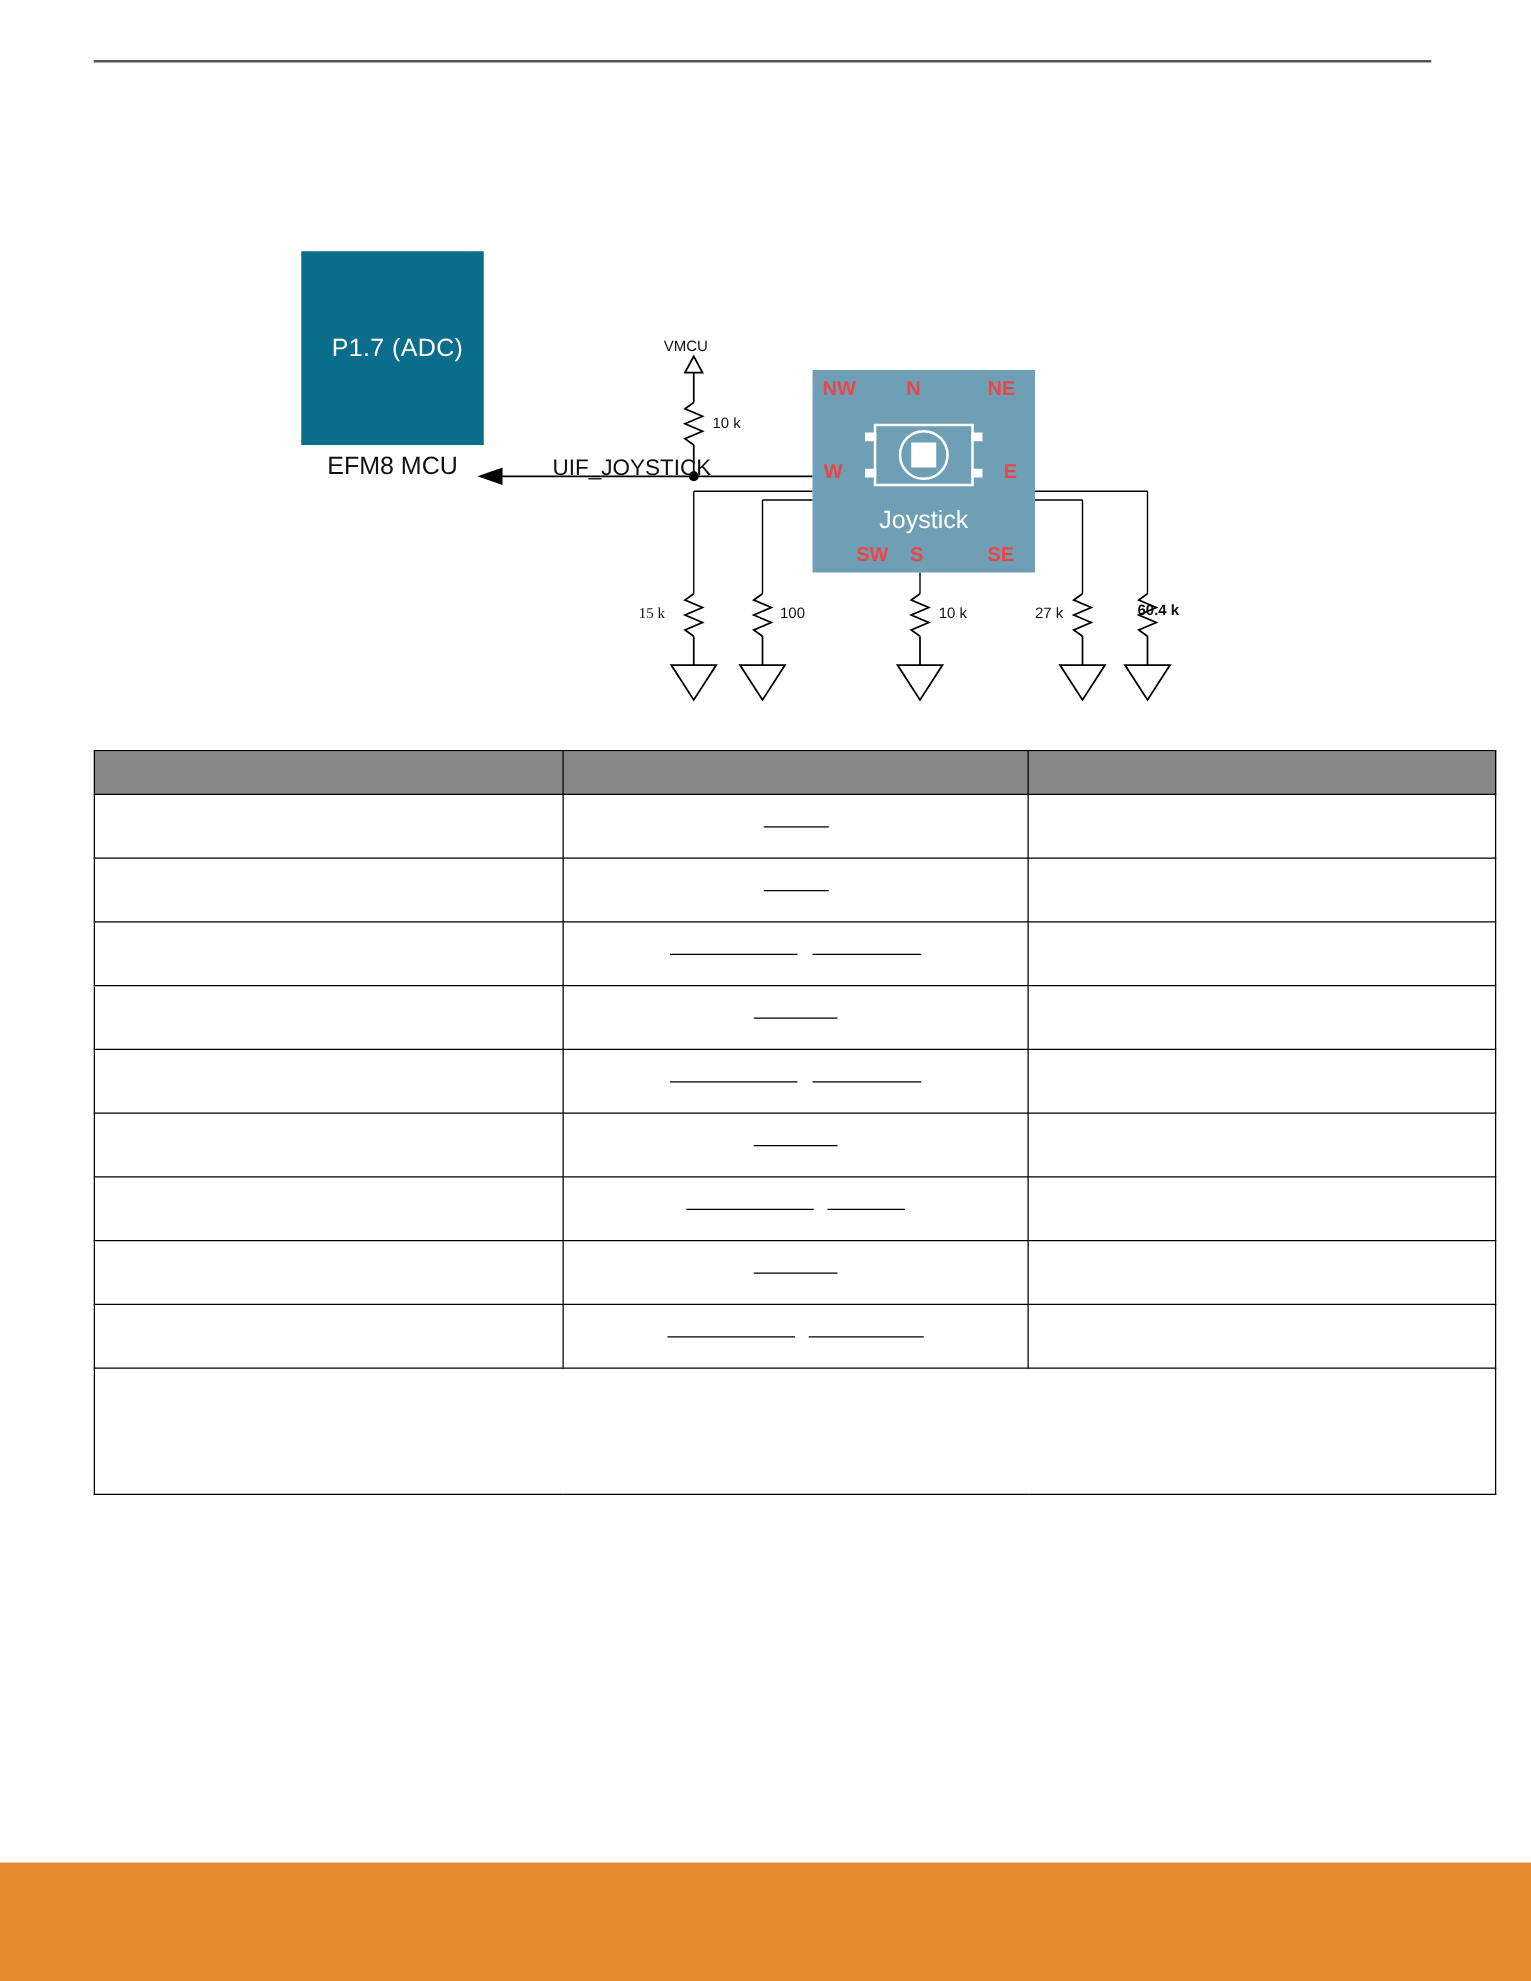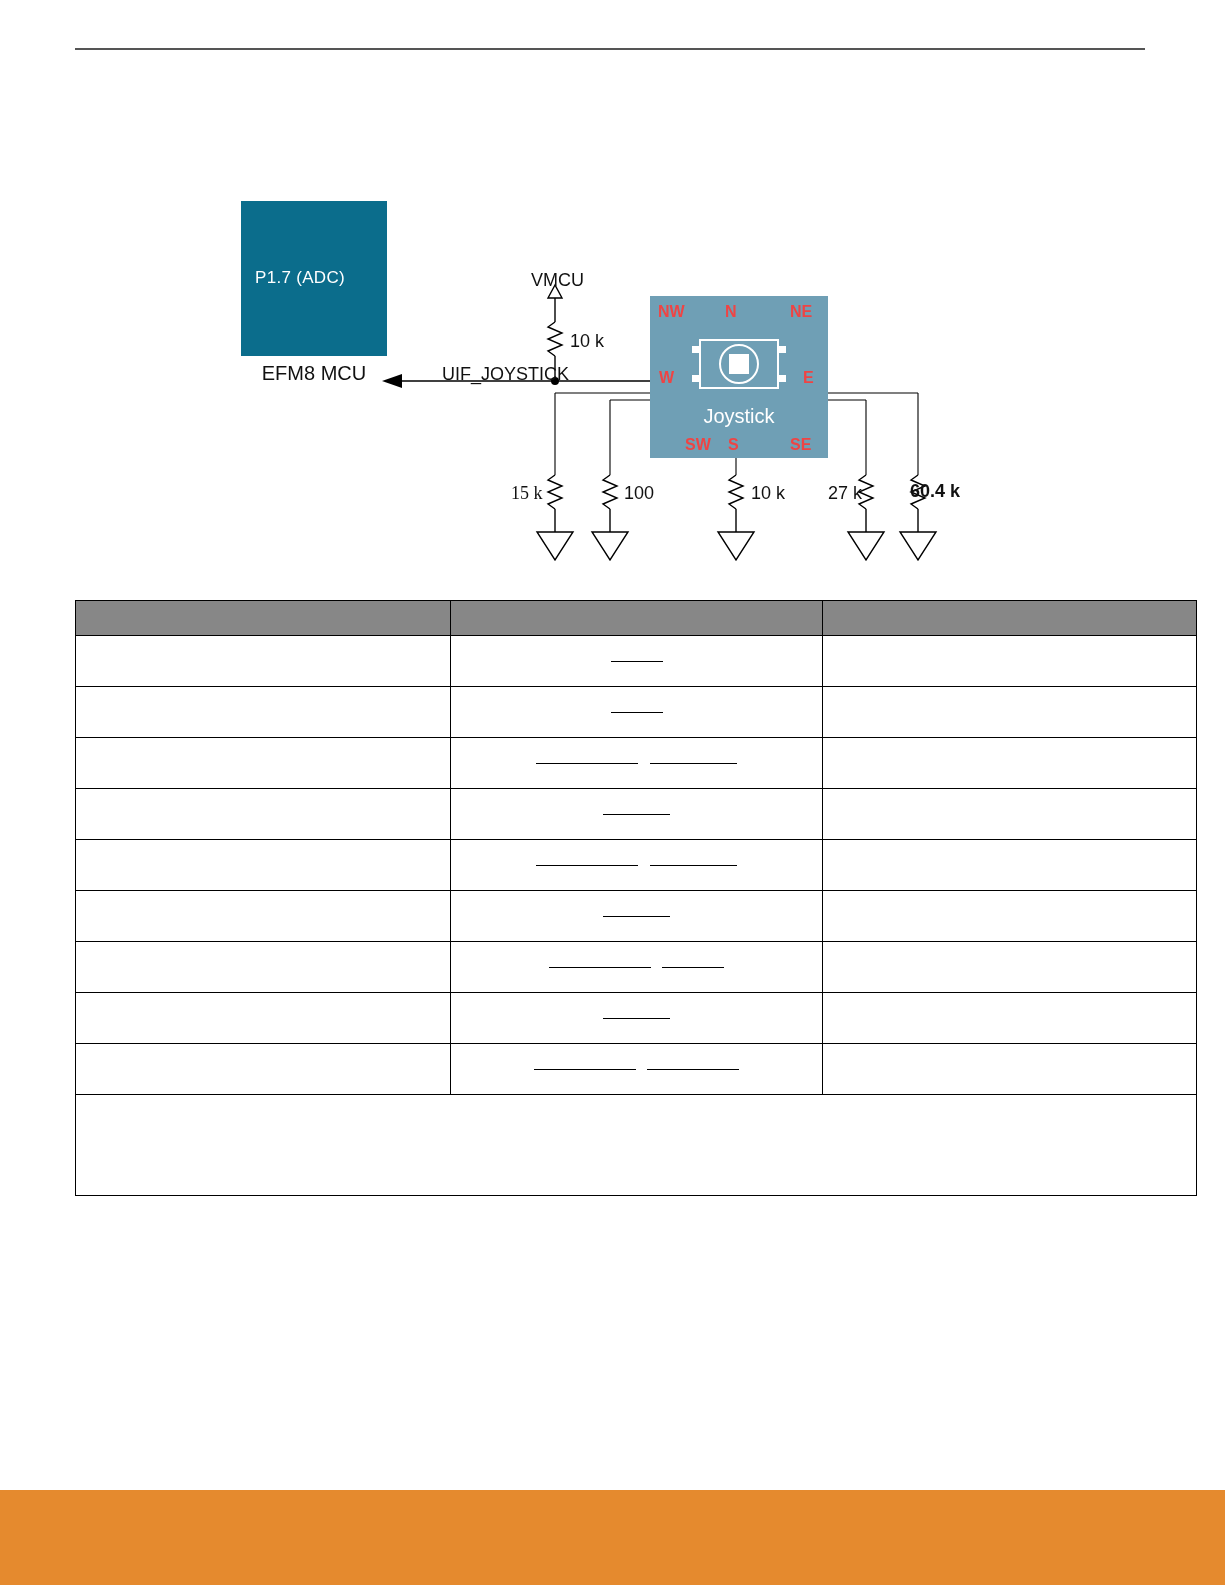--- a/index.html
+++ b/index.html
@@ -47,26 +47,26 @@
   .mcu-box {
     position: absolute;
     left: 241px;
     top: 101px;
     width: 146px;
     height: 155px;
     background: #0b6d8c;
   }
   .mcu-pin-label {
     position: absolute;
-    left: 225px;
+    left: 243px;
     top: 168px;
     width: 150px;
     text-align: center;
     color: #ffffff;
-    font-size: 17px;
+    font-size: 20px;
     letter-spacing: 0.3px;
   }
   .mcu-caption {
     position: absolute;
     left: 230px;
     top: 262px;
     width: 168px;
     text-align: center;
     color: #111111;
     font-size: 20px;
@@ -101,21 +101,21 @@
   .joy-ne { left: 790px; top: 203px; }
   .joy-w  { left: 659px; top: 269px; }
   .joy-e  { left: 803px; top: 269px; }
   .joy-sw { left: 657px; top: 336px; margin-left: 28px; }
   .joy-s  { left: 728px; top: 336px; }
   .joy-se { left: 790px; top: 336px; }
 
   
   .netlabel {
     position: absolute;
-    font-size: 18px;
+    font-size: 12px;
     color: #111111;
     white-space: nowrap;
   }
   .vmcu-label { left: 531px; top: 170px; }
   .uif-label  { left: 442px; top: 264px; font-size: 18px; }
   .r-pullup   { left: 570px; top: 231px; }
   .r-15k      { left: 511px; top: 383px; font-family: Liberation Serif, serif; }
   .r-100      { left: 624px; top: 383px; }
   .r-10k      { left: 751px; top: 383px; }
   .r-33k      { left: 828px; top: 383px; }

